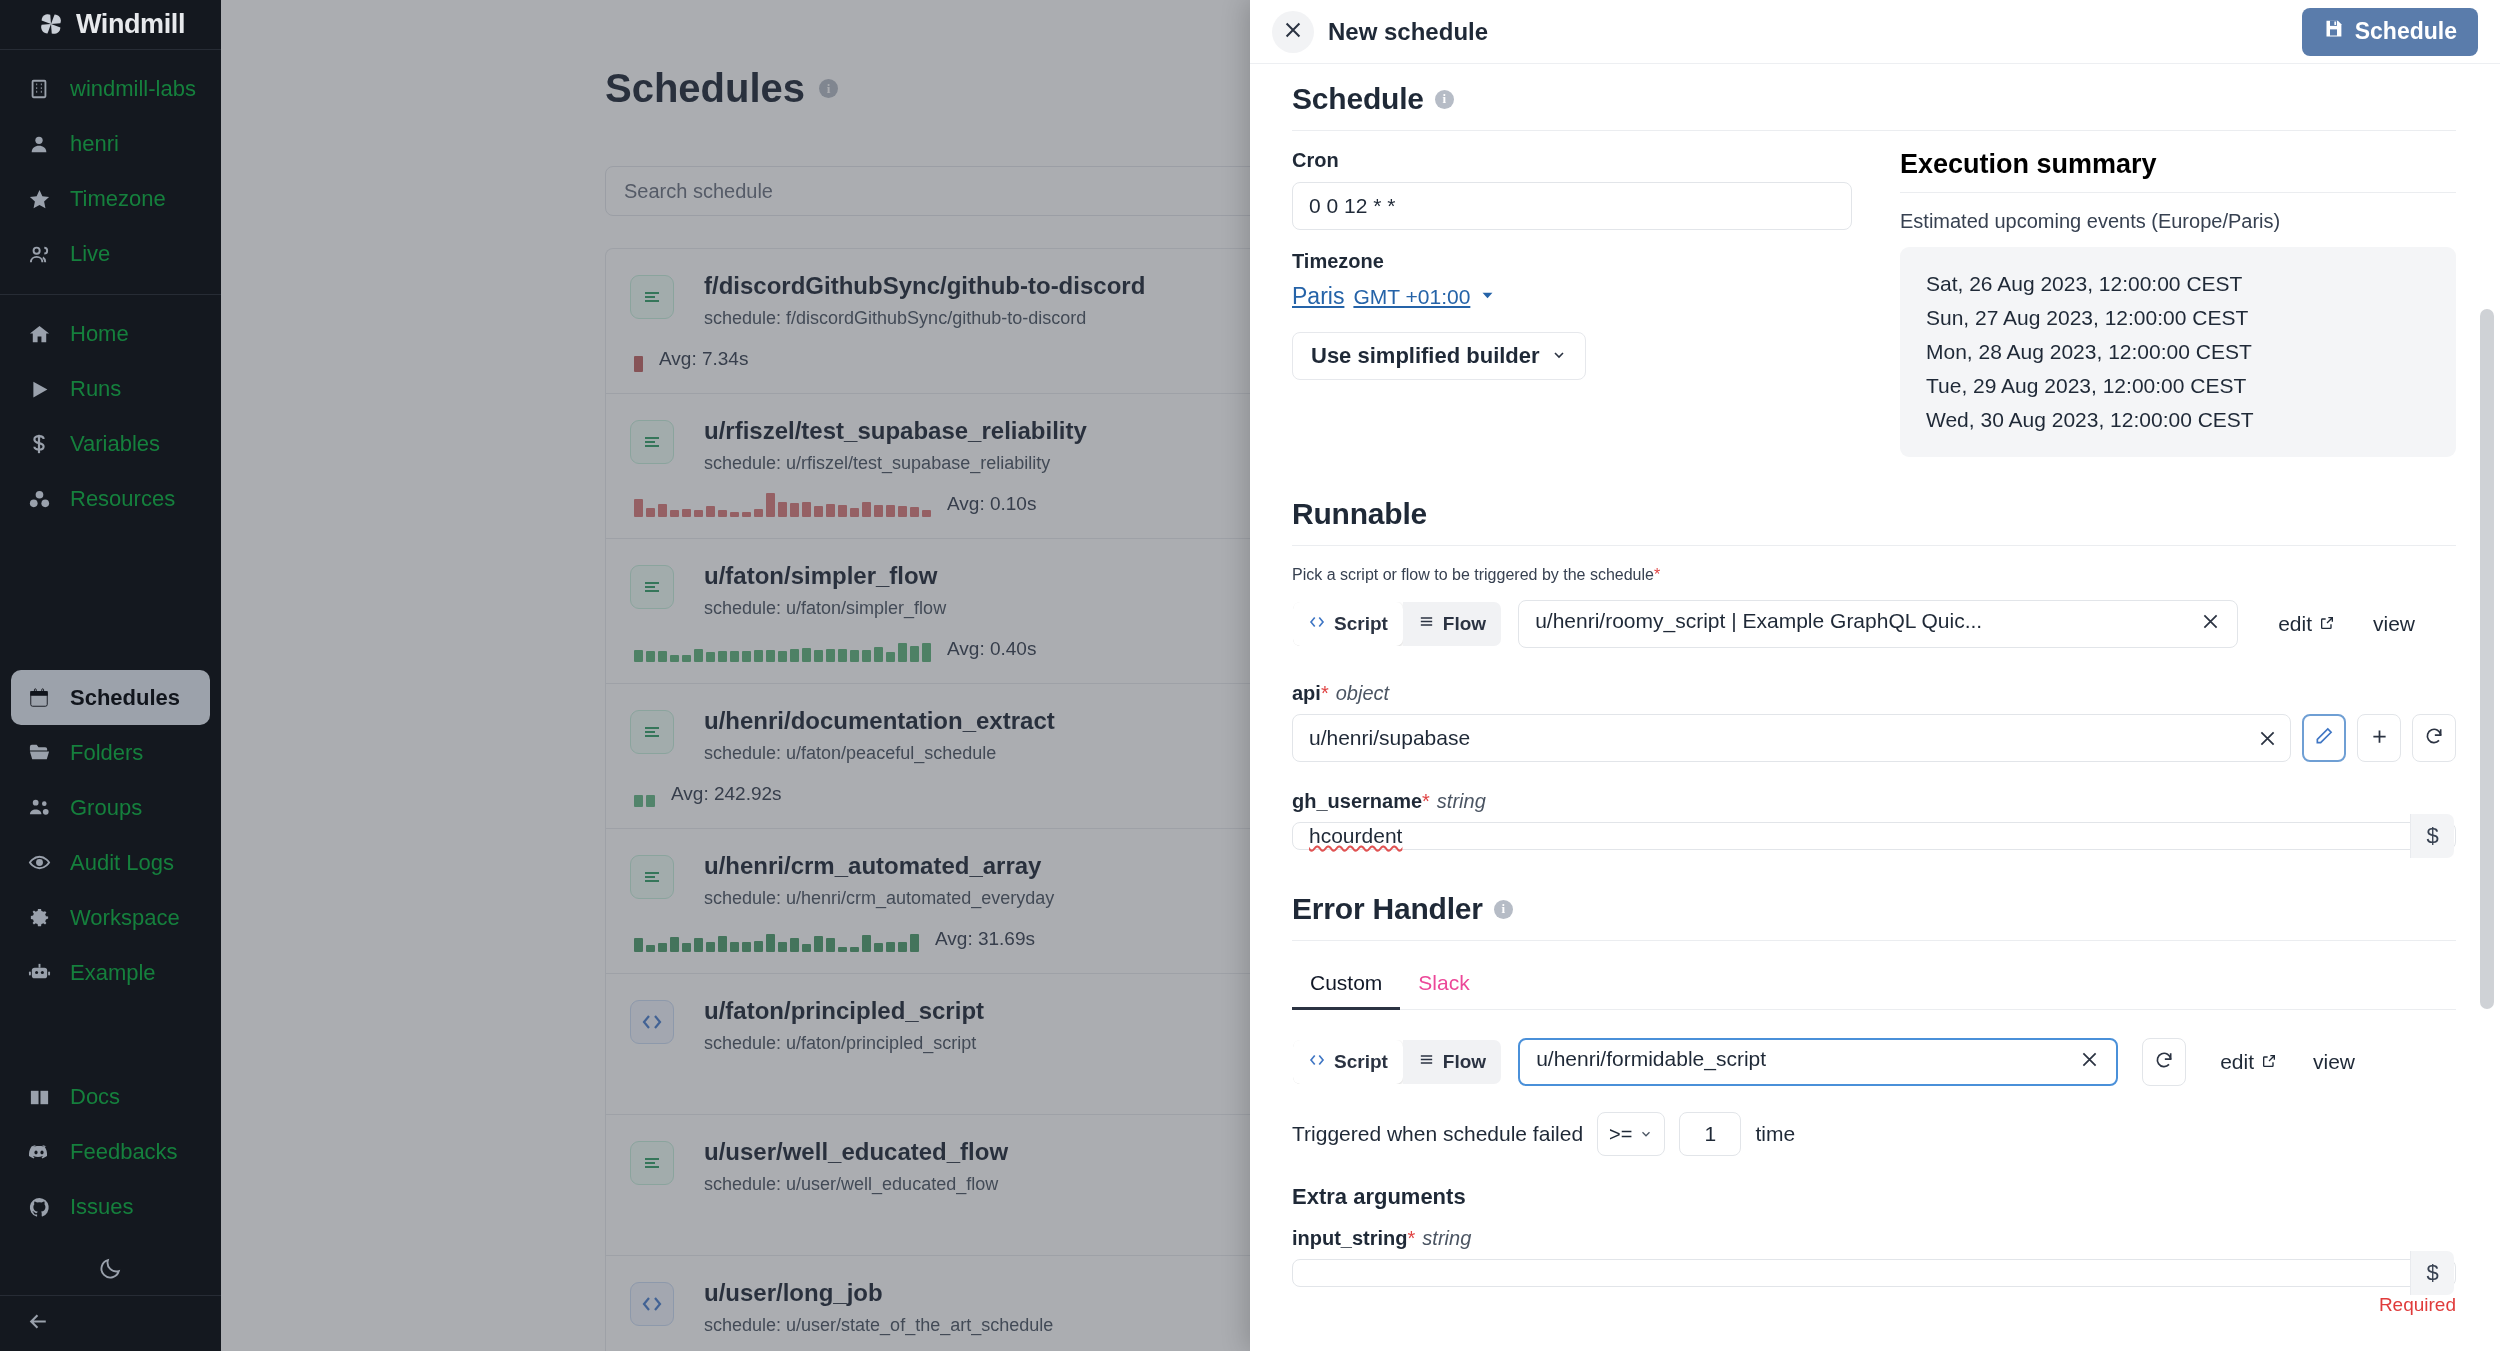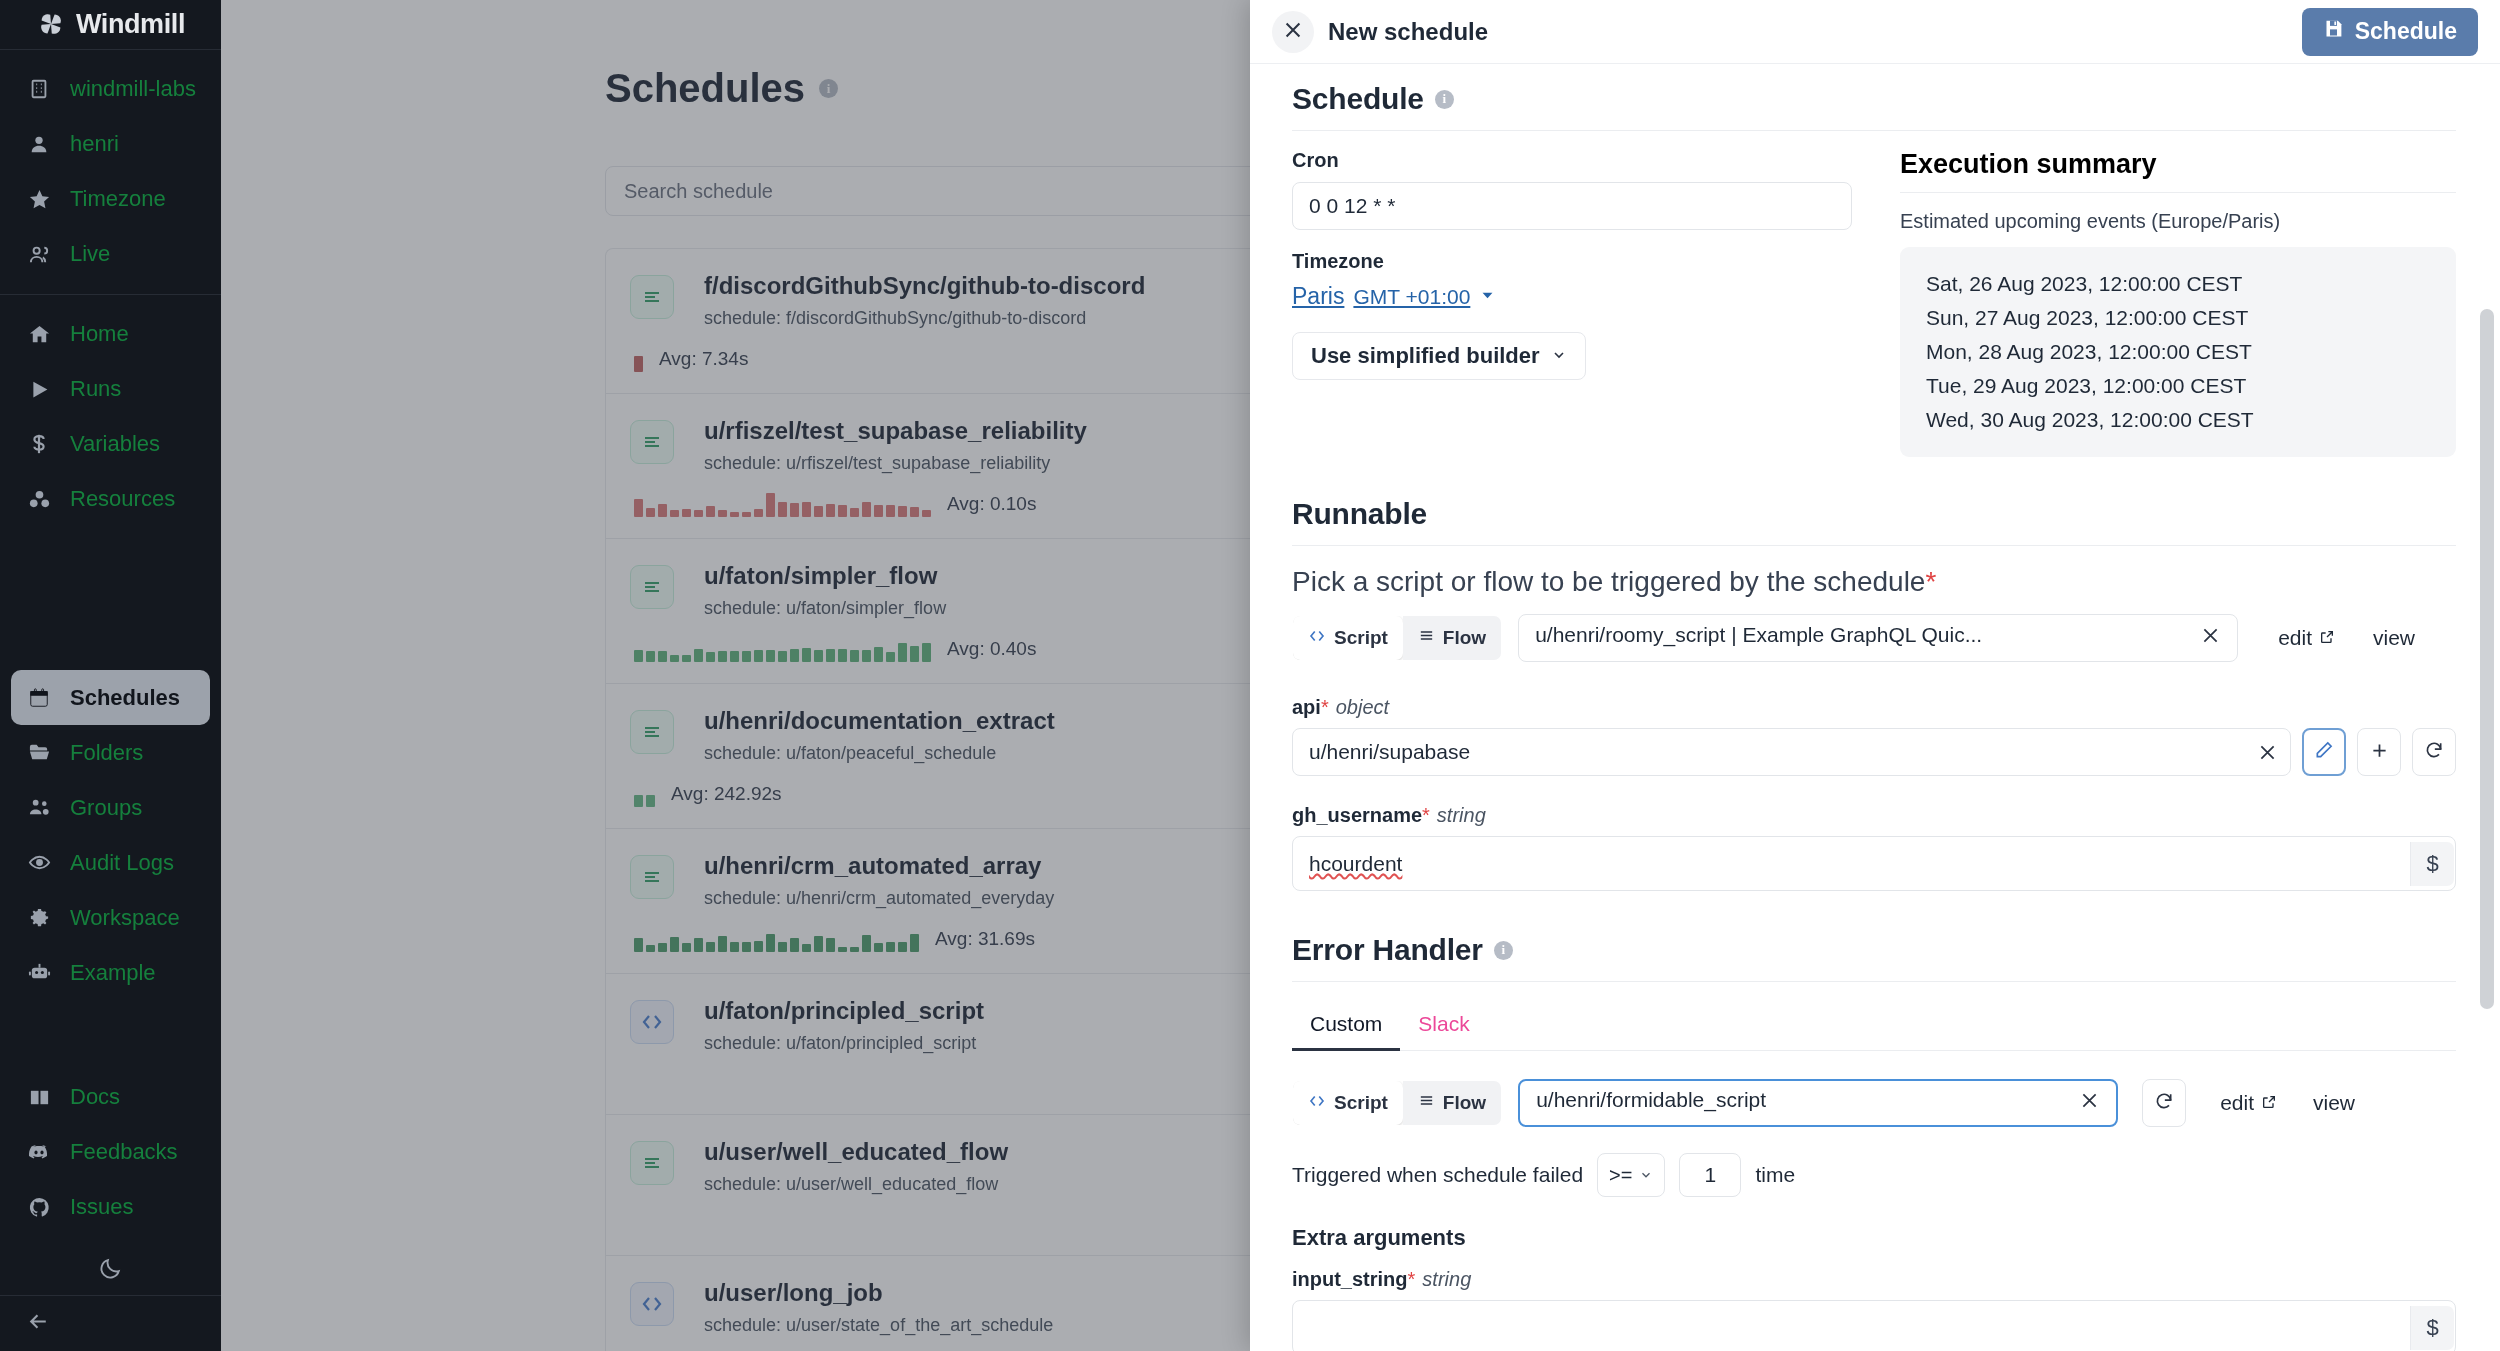--- a/index.html
+++ b/index.html
@@ -175,21 +175,21 @@
   }
 
   .exec-title { font-size: 27px; font-weight: 700; color: #000000; }
   .exec-note { font-size: 20px; color: #374151; margin-top: 17px; }
   .exec-card {
     margin-top: 14px; background: #f4f5f7; border-radius: 9px;
     padding: 20px 26px;
   }
   .exec-line { font-size: 21px; color: #1f2937; line-height: 1.62; white-space: nowrap; }
 
-  .helper { font-size: 28px; color: #374151; }
+  .helper { font-size: 16px; color: #374151; }
   .req-star { color: #e04343; }
 
   .pick-row { display: flex; align-items: center; gap: 0; margin-top: 16px; }
   .seg {
     display: flex; border-radius: 8px; overflow: hidden; flex: none;
     border: 1px solid transparent;
   }
   .seg-btn {
     display: flex; align-items: center; gap: 8px;
     height: 44px; padding: 0 15px; font-size: 19px; font-weight: 700;
@@ -213,21 +213,21 @@
     width: 44px; height: 48px; border: 1px solid #e2e5e9; border-radius: 8px;
     background: #fff; display: flex; align-items: center; justify-content: center;
     cursor: pointer; flex: none;
   }
   .icon-btn.active { border: 2px solid #6f9fd4; }
 
   .arg-label { font-size: 20px; color: #1f2937; margin-bottom: 9px; }
   .arg-label b { font-weight: 700; }
   .arg-type { font-style: italic; color: #4b5563; font-weight: 400; margin-left: 7px; }
   .arg-input {
-    width: 100%; height: 55px; border: 1px solid #e2e5e9; border-radius: 8px;
+    width: 100%; height: 28px; border: 1px solid #e2e5e9; border-radius: 8px;
     display: flex; align-items: center; padding-left: 16px; font-size: 21px; color: #1f2937;
     position: relative; background: #fff;
   }
   .arg-input .val { flex: 1 1 auto; }
   .dollar {
     width: 44px; height: 44px; margin-right: 1px;
     background: #f3f4f6; border-left: 1px solid #e8eaee;
     border-radius: 0 7px 7px 0;
     display: flex; align-items: center; justify-content: center;
     font-size: 22px; color: #374151; cursor: pointer; flex: none;

